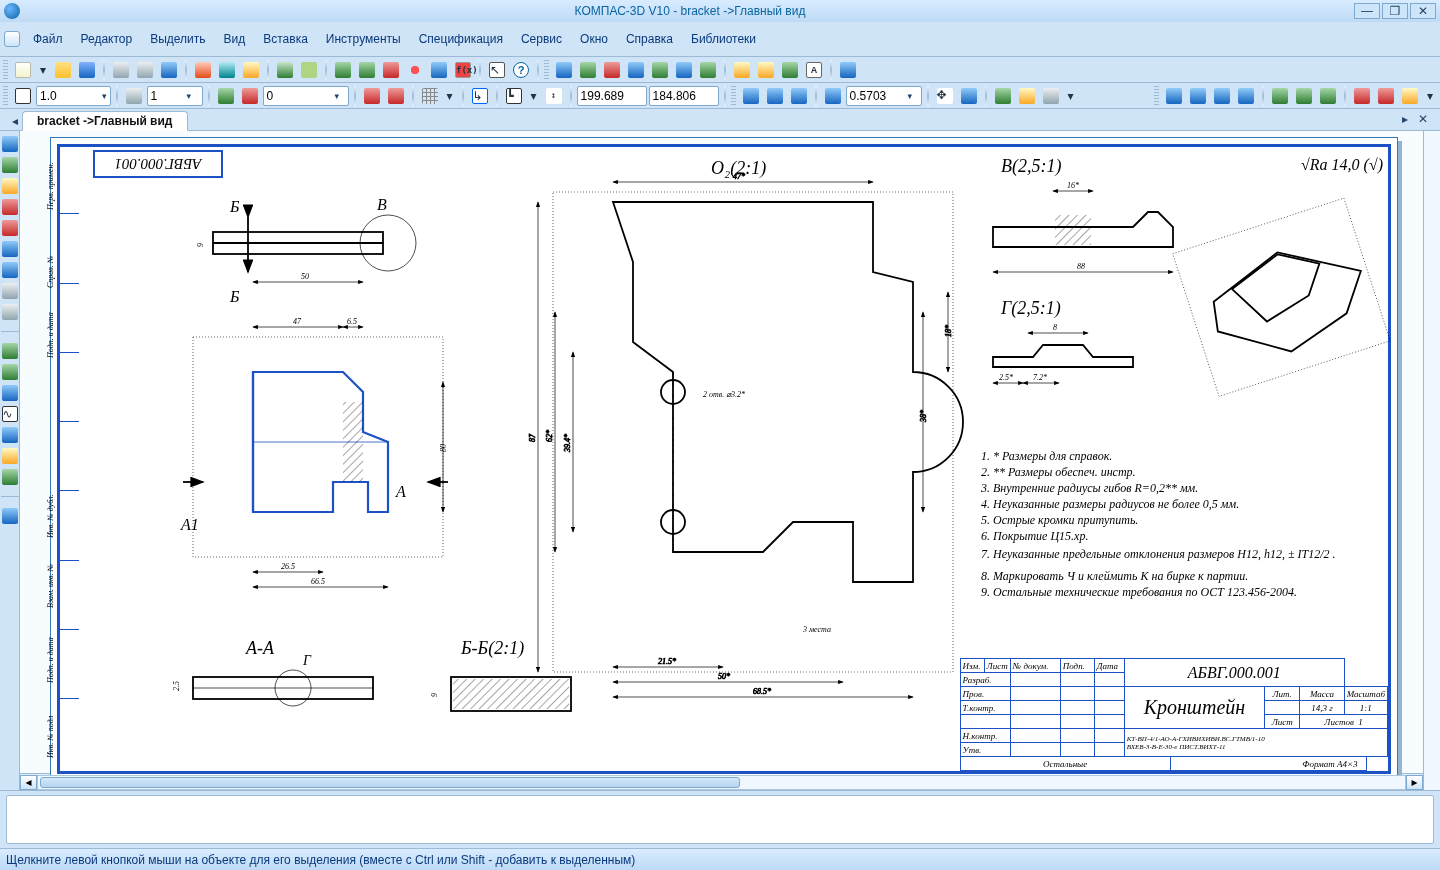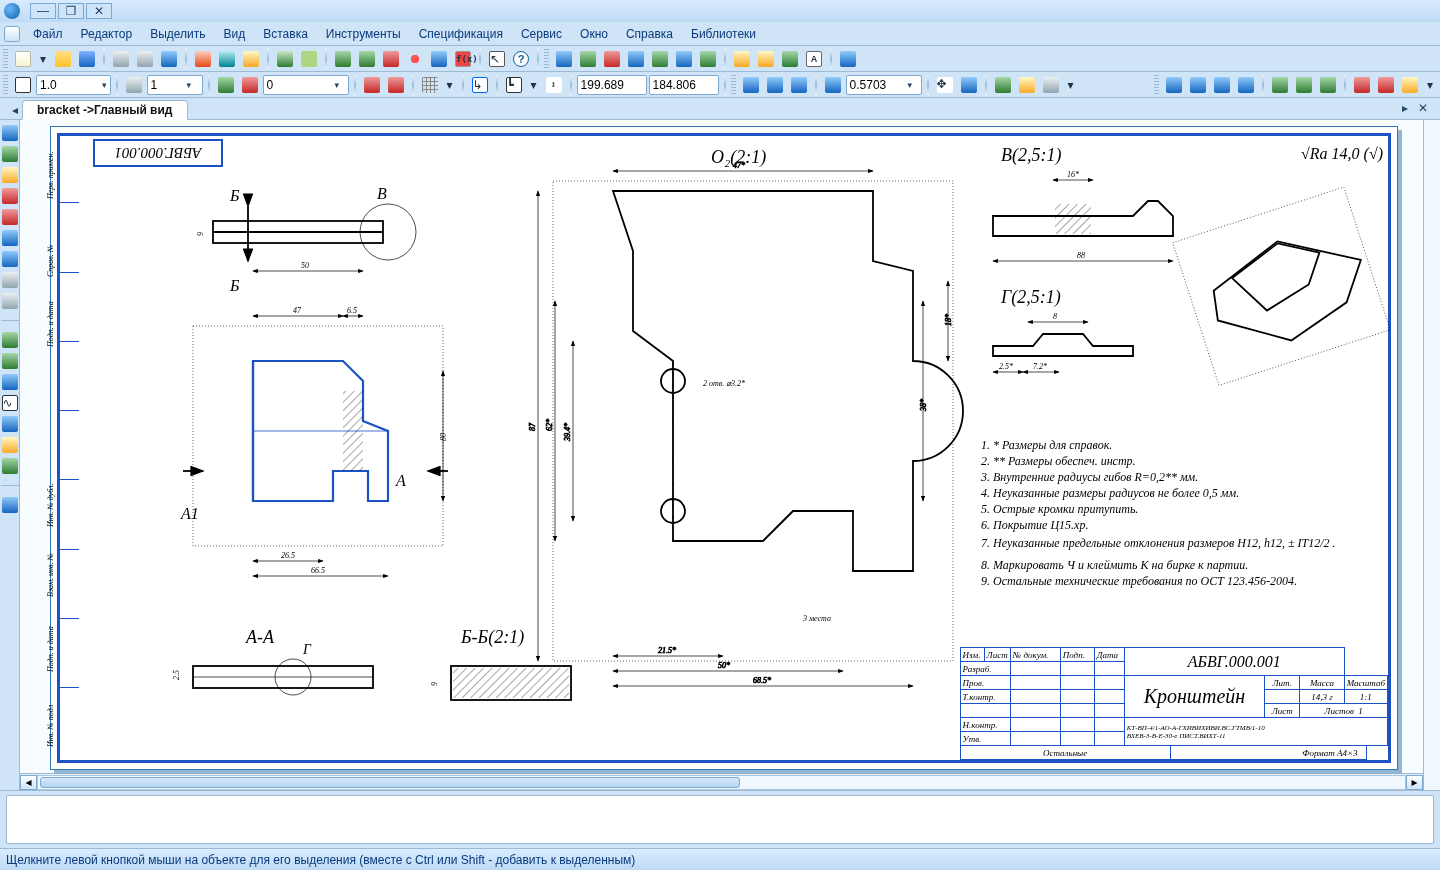--- a/index.html
+++ b/index.html
@@ -6,21 +6,21 @@
   html, body { width: 1440px; height: 870px; overflow: hidden; font-family: "Segoe UI", Tahoma, sans-serif; font-size: 12px; }
   body { background: #bddaf5; display: flex; flex-direction: column; }
 
   
   .titlebar { height: 22px; background: linear-gradient(#d9ecff,#bddaf5); display:flex; align-items:center; padding:0 4px; color:#0a64a0; }
   .titlebar .app-icon { width:16px;height:16px;border-radius:50%;background:radial-gradient(circle at 35% 35%,#6bb6ff,#0a64a0);margin-right:8px; }
   .titlebar .title { flex:1; text-align:center; font-weight:400;}
   .win-btn { width:26px;height:16px;border:1px solid #7da9cf;margin-left:2px;display:flex;align-items:center;justify-content:center;background:#cde4f9;color:#246; }
 
   
-  .menubar { height:24px; background:#cfe4f6; border-bottom:1px solid #9dbad5; display:flex; align-items:center; padding-left:4px;}
+  .menubar { height:35px; background:#cfe4f6; border-bottom:1px solid #9dbad5; display:flex; align-items:center; padding-left:4px;}
   .menubar .icon-sq{width:16px;height:16px;background:linear-gradient(#fff,#cde4f9);border:1px solid #7da9cf;border-radius:3px;margin-right:4px;}
   .menu-item { color:#0a3a7c; padding:0 9px; cursor:default; }
   .menu-item u{text-decoration:underline;}
 
   
   .toolbar-row{height:26px;background:#cfe4f6;border-bottom:1px solid #9dbad5;display:flex;align-items:center;padding:0 3px;gap:2px;}
   .sep{width:2px;height:20px;background:linear-gradient(#e8f3ff,#9dbad5,#e8f3ff);margin:0 3px;}
   .grip{width:5px;height:20px;background:repeating-linear-gradient(#9dbad5 0 1px,transparent 1px 3px);margin-right:2px;}
   .tbtn{width:22px;height:22px;display:flex;align-items:center;justify-content:center;border:1px solid transparent;border-radius:3px;color:#234;}
   .dd{width:14px;height:22px;display:flex;align-items:center;justify-content:center;color:#234;}
@@ -102,20 +102,21 @@
   .titleblock td{border:1px solid #1c52c6;font:italic 9px "Times New Roman",serif;padding:0 2px;height:14px;}
   .titleblock{border-collapse:collapse;}
   .tb-big{font:italic 20px "Times New Roman",serif!important;text-align:center;}
   .tb-med{font:italic 16px "Times New Roman",serif!important;text-align:center;}
 </style>
 </head>
 <body>
 
 <div class="titlebar">
   <div class="app-icon"></div>
+  <div class="title">КОМПАС-3D V10 - bracket -&gt;Главный вид</div>
   <div class="win-btn">—</div>
   <div class="win-btn">❐</div>
   <div class="win-btn">✕</div>
 </div>
 
 <div class="menubar">
   <div class="icon-sq"></div>
   <span class="menu-item"><u></u><span>Файл</span></span>
   <span class="menu-item"><span>Редактор</span></span>
   <span class="menu-item"><span>Выделить</span></span>

